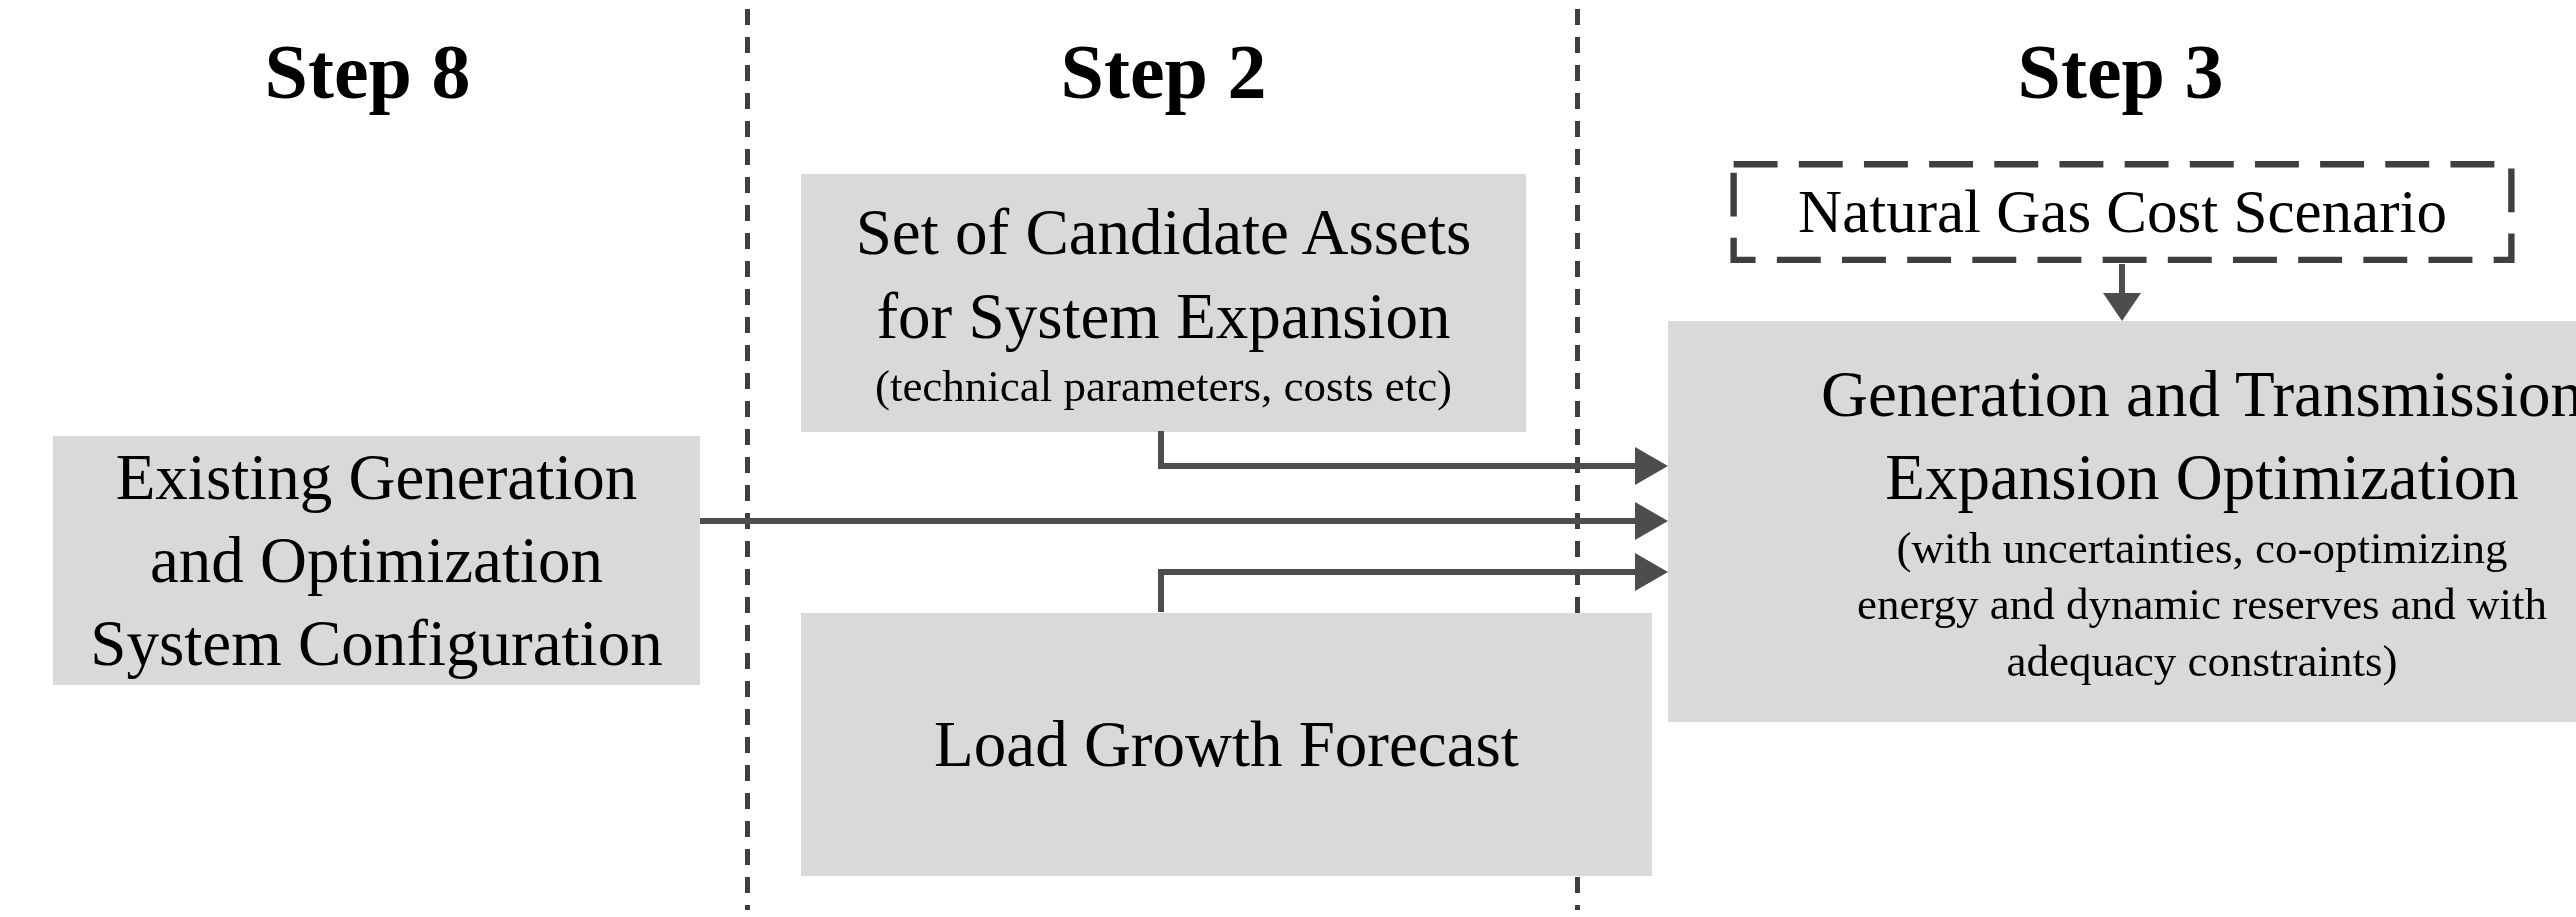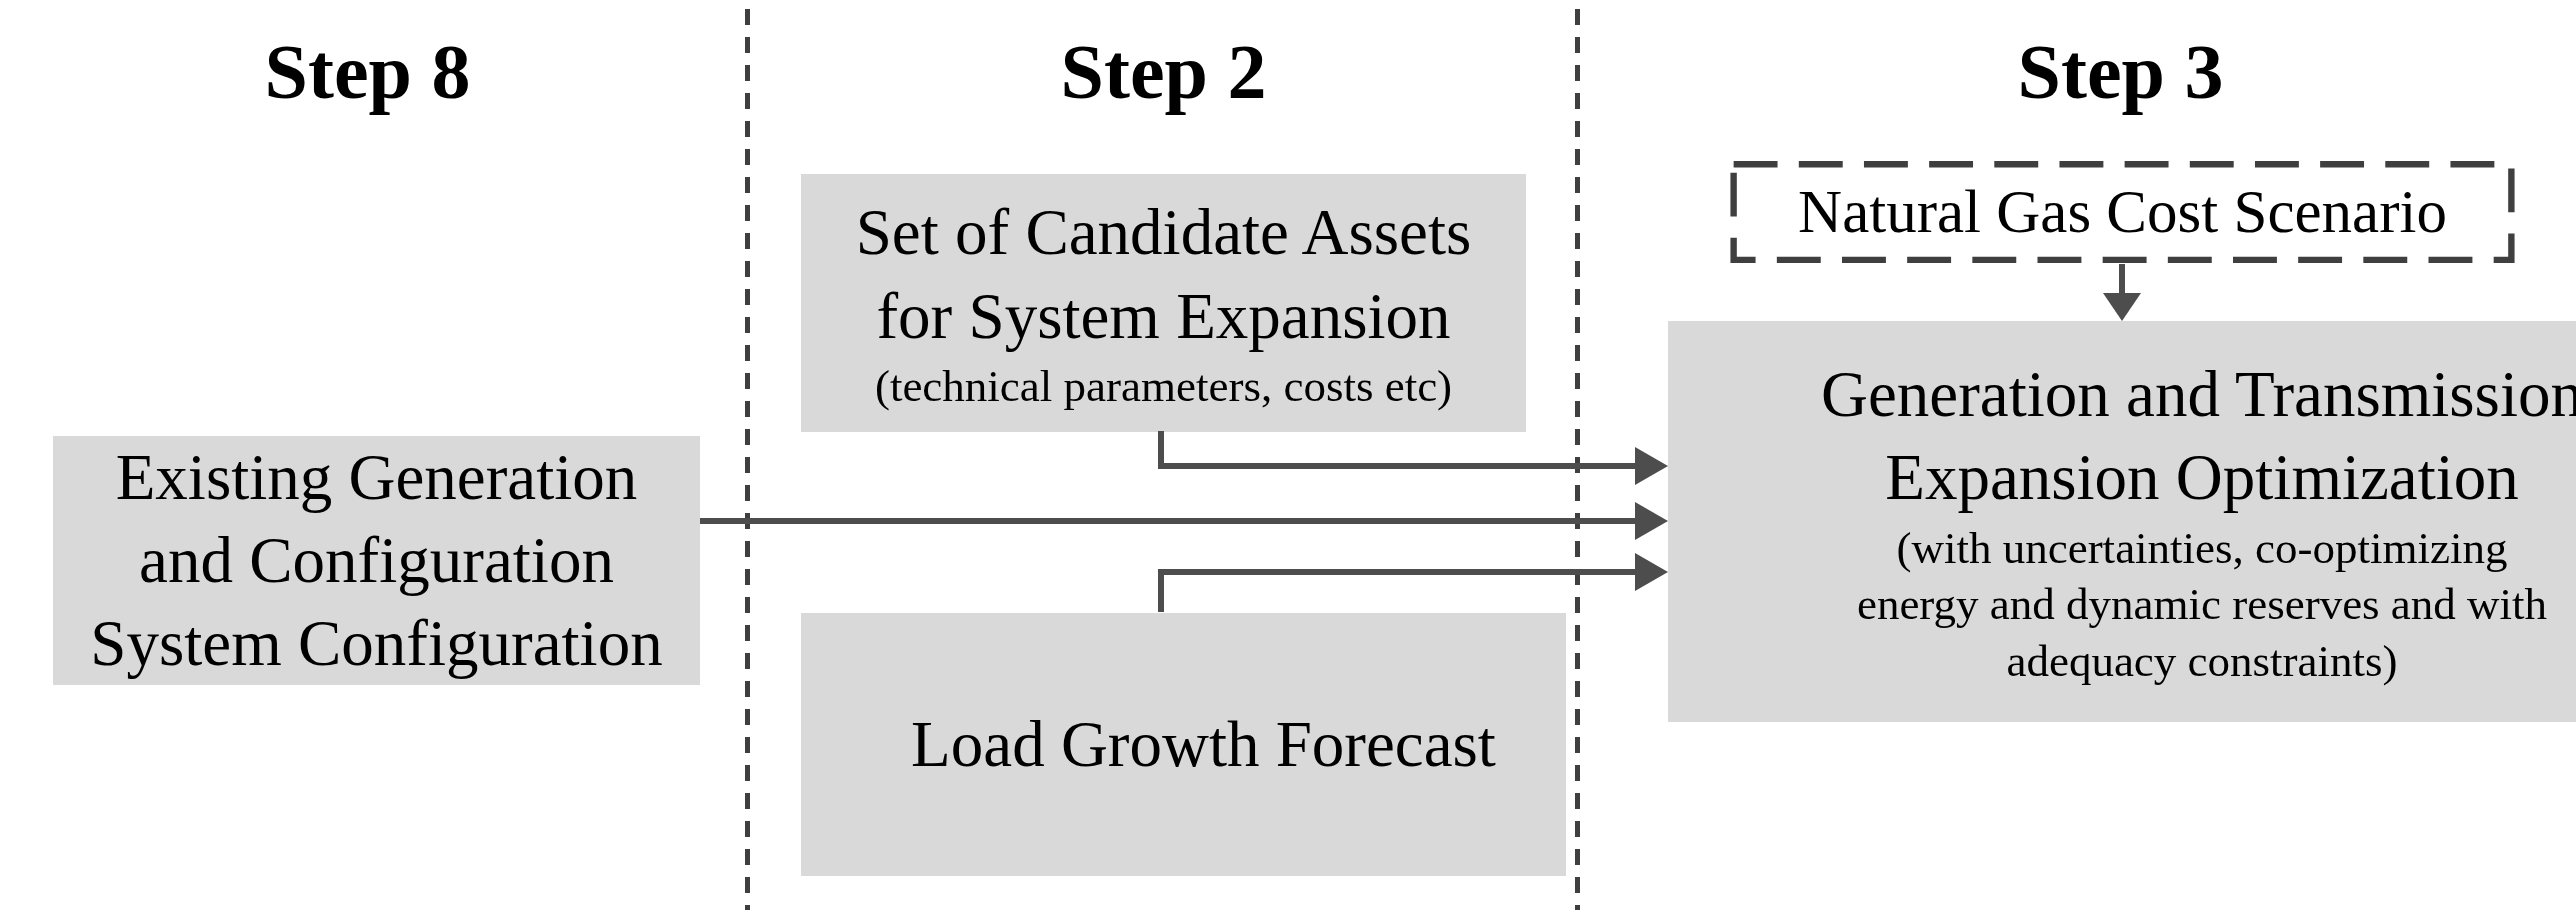--- a/index.html
+++ b/index.html
@@ -94,31 +94,31 @@
 
   <div class="abs v-sep" style="left:745px"></div>
   <div class="abs v-sep" style="left:1575px"></div>
 
   <div class="abs step-header" style="left:147px">Step 8</div>
   <div class="abs step-header" style="left:943px">Step 2</div>
   <div class="abs step-header" style="left:1900px">Step 3</div>
 
   <div class="abs gray-box" style="left:53px; top:410px; width:647px; height:249px;margin-top:26px;">
     <div class="box-line">Existing Generation</div>
-    <div class="box-line">and Configuration</div>
+    <div class="box-line">and Optimization</div>
     <div class="box-line">System Configuration</div>
   </div>
 
   <div class="abs gray-box" style="left:801px; top:174px; width:725px; height:258px;">
     <div class="box-line">Set of Candidate Assets</div>
     <div class="box-line">for System Expansion</div>
     <div class="box-subline">(technical parameters, costs etc)</div>
   </div>
 
-  <div class="abs gray-box" style="left:801px; top:613px; width:725px; height:263px;padding-left:40px;">
+  <div class="abs gray-box" style="left:801px; top:613px; width:851px; height:263px;">
     <div class="box-line">Load Growth Forecast</div>
   </div>
 
   <div class="abs gas-box">
     <svg width="787" height="102" viewBox="0 0 1107 144">
       <rect x="4.5" y="4.5" width="1098" height="135" fill="none" stroke="#3f3f3f" stroke-width="9" stroke-dasharray="62 30"></rect>
     </svg>
     <div class="gas-label">Natural Gas Cost Scenario</div>
   </div>
 

